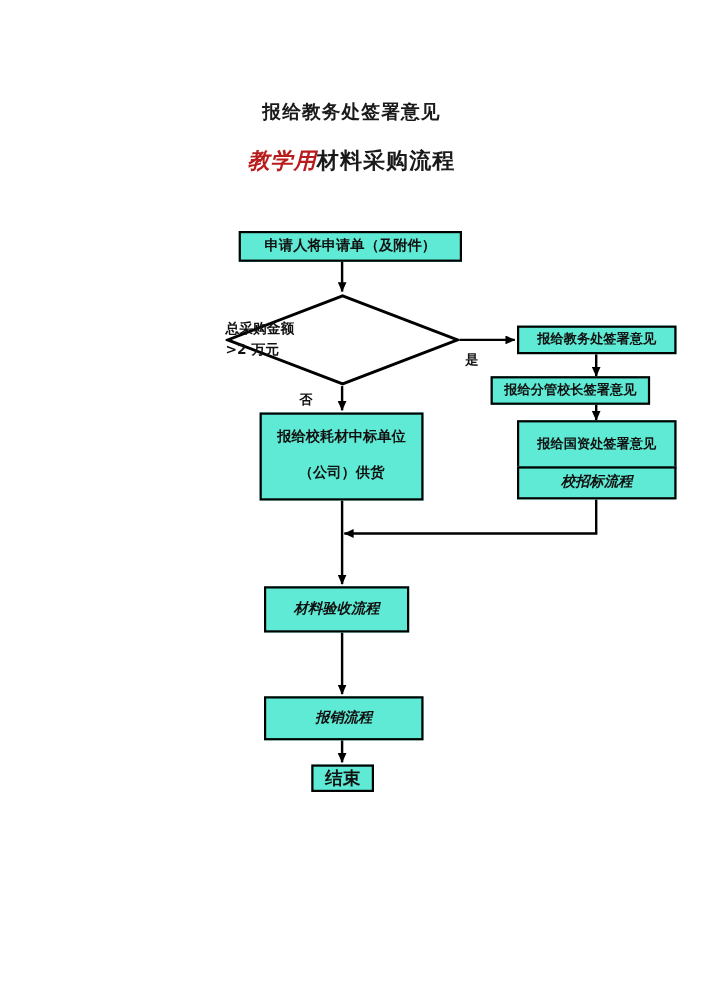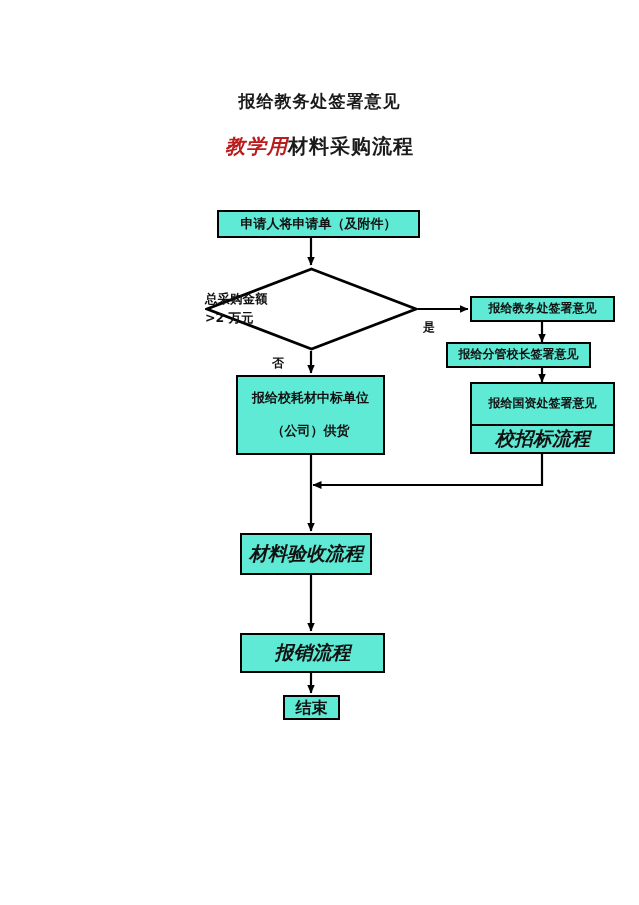--- a/index.html
+++ b/index.html
@@ -60,21 +60,21 @@
     justify-content: center;
     text-align: center;
     color: #111111;
     line-height: 1.45;
     white-space: nowrap;
   }
   .node .ln { display: block; }
 
   .box-main   { font-size: 13px; font-weight: bold; }
   .box-right  { font-size: 12px; font-weight: bold; }
-  .box-italic { font-size: 19px; font-weight: bold; font-style: italic; }
+  .box-italic { font-size: 13px; font-weight: bold; font-style: italic; }
   .box-end    { font-size: 16px; font-weight: bold; }
 
   
   #node-supplier .ln + .ln { margin-top: 14px; }
 
   
   #node-decision {
     position: absolute;
     left: 205px;
     top: 267px;

